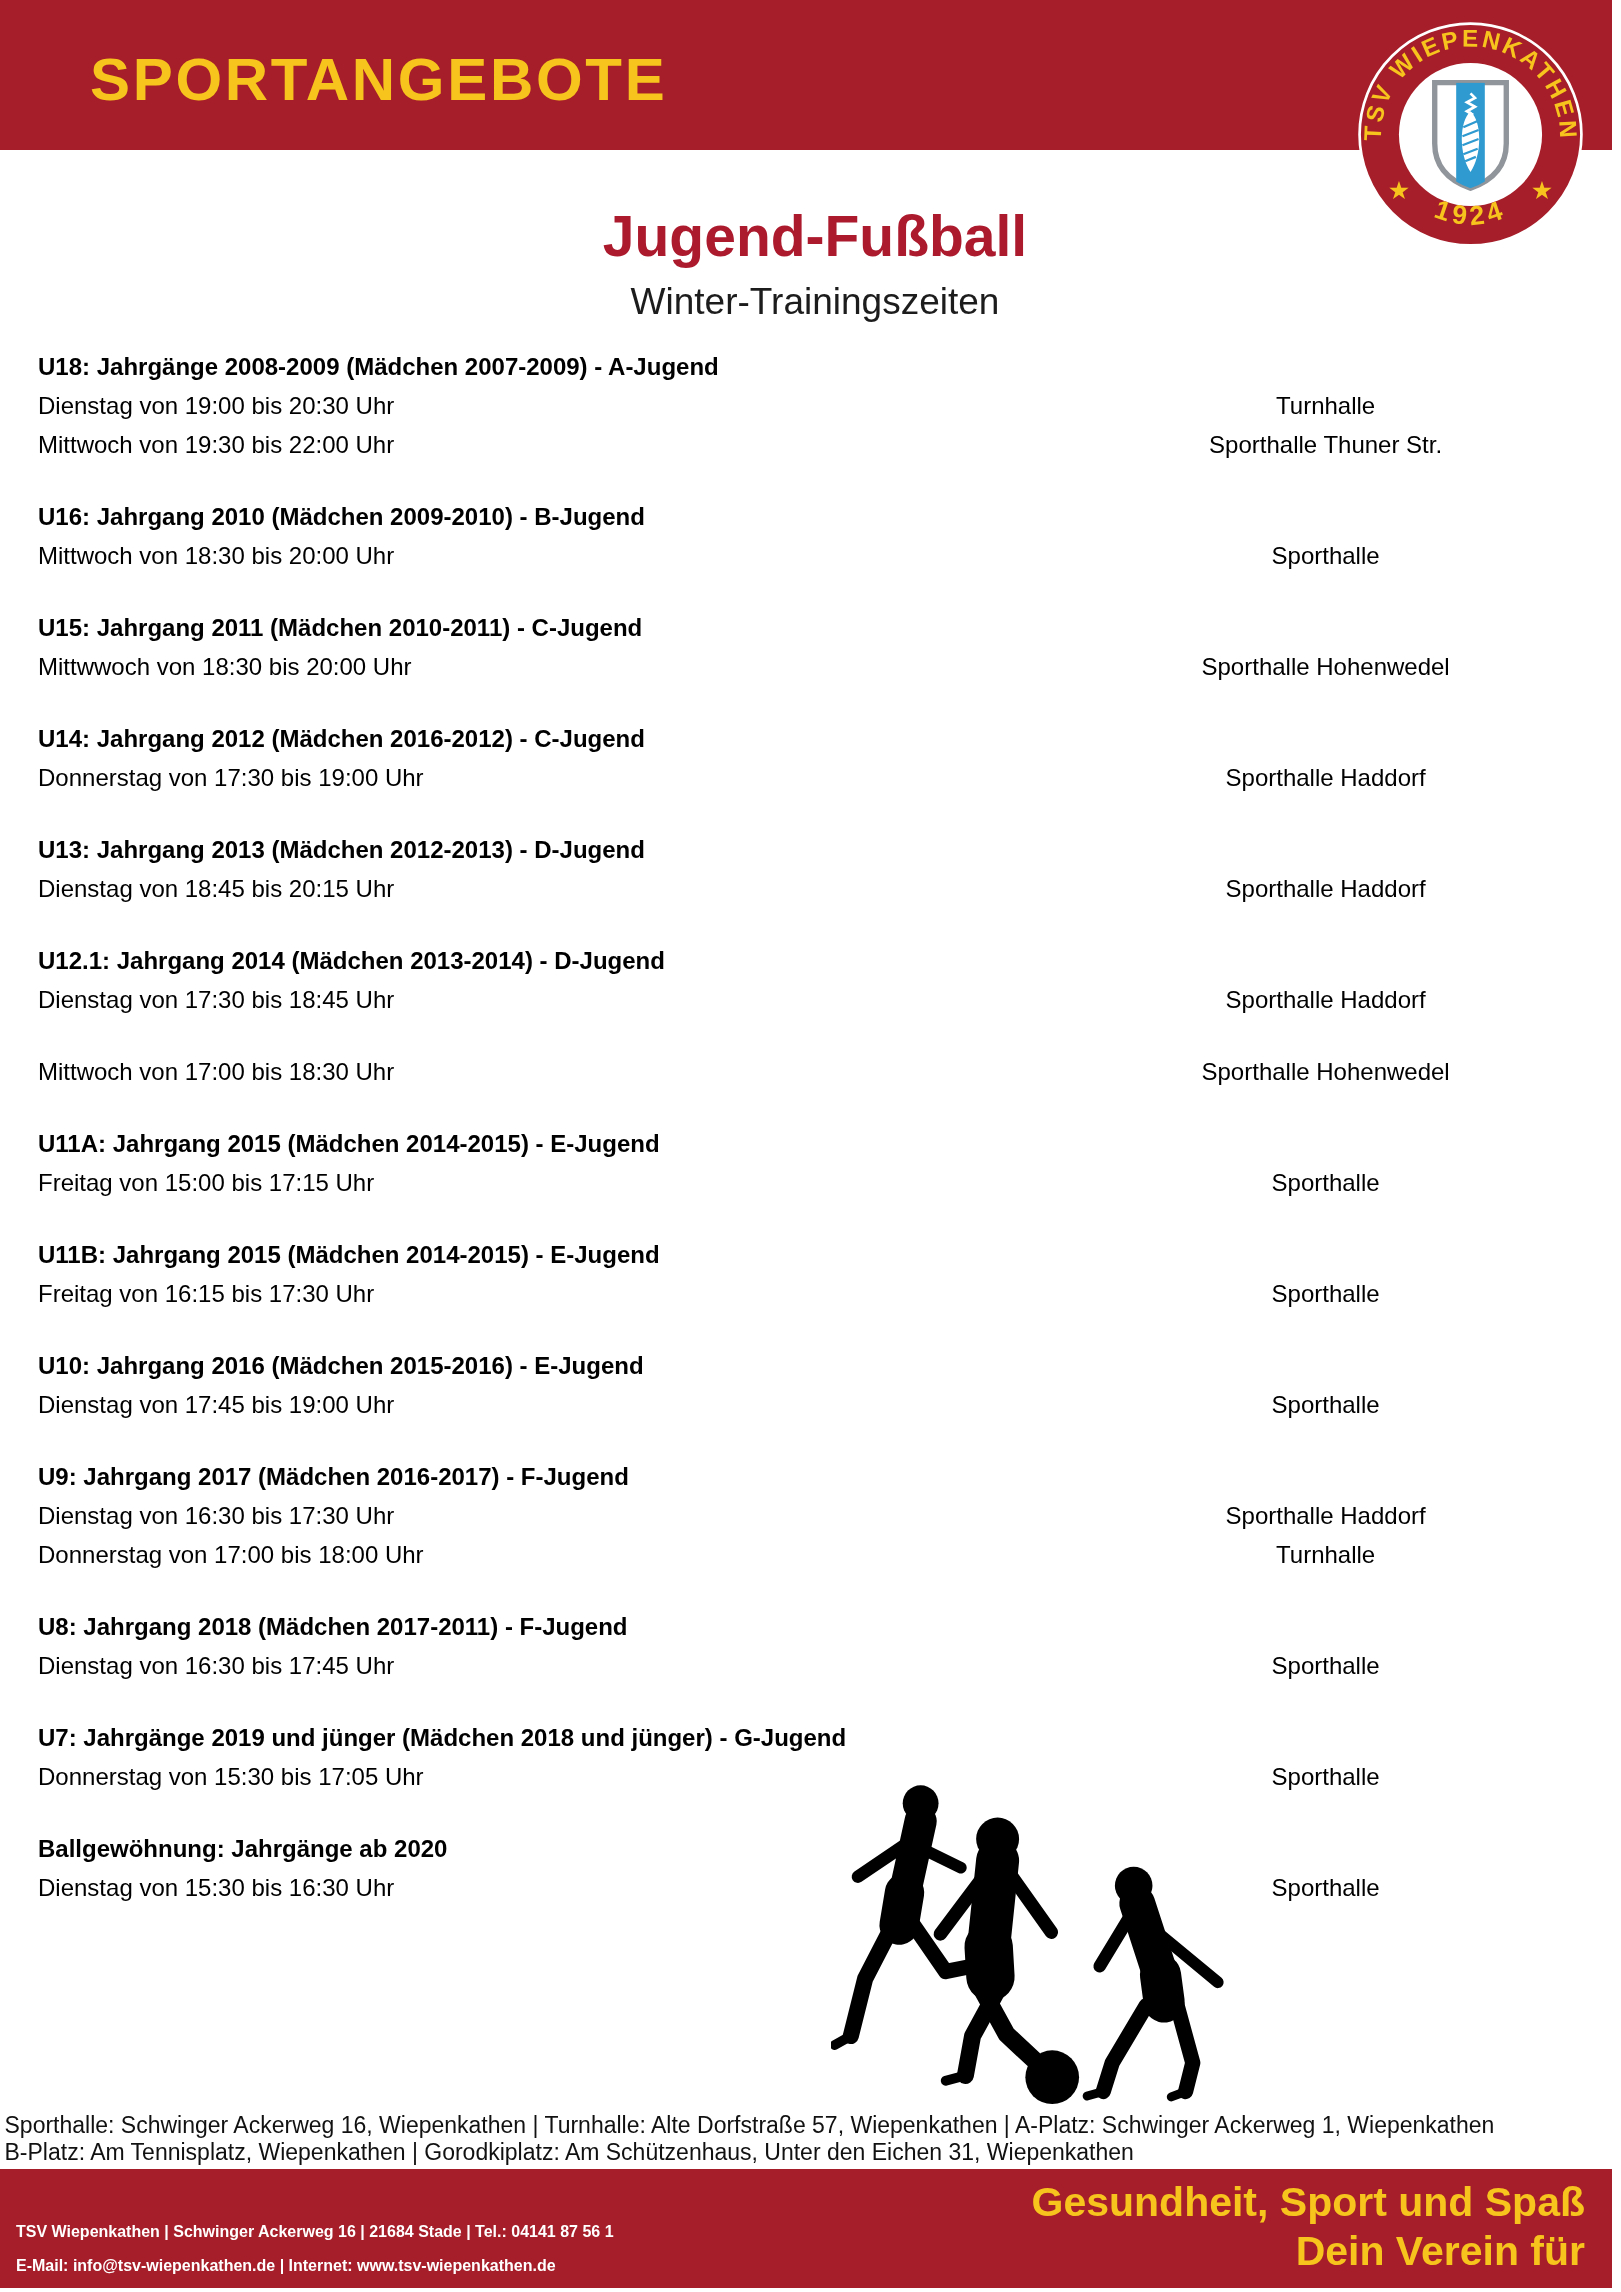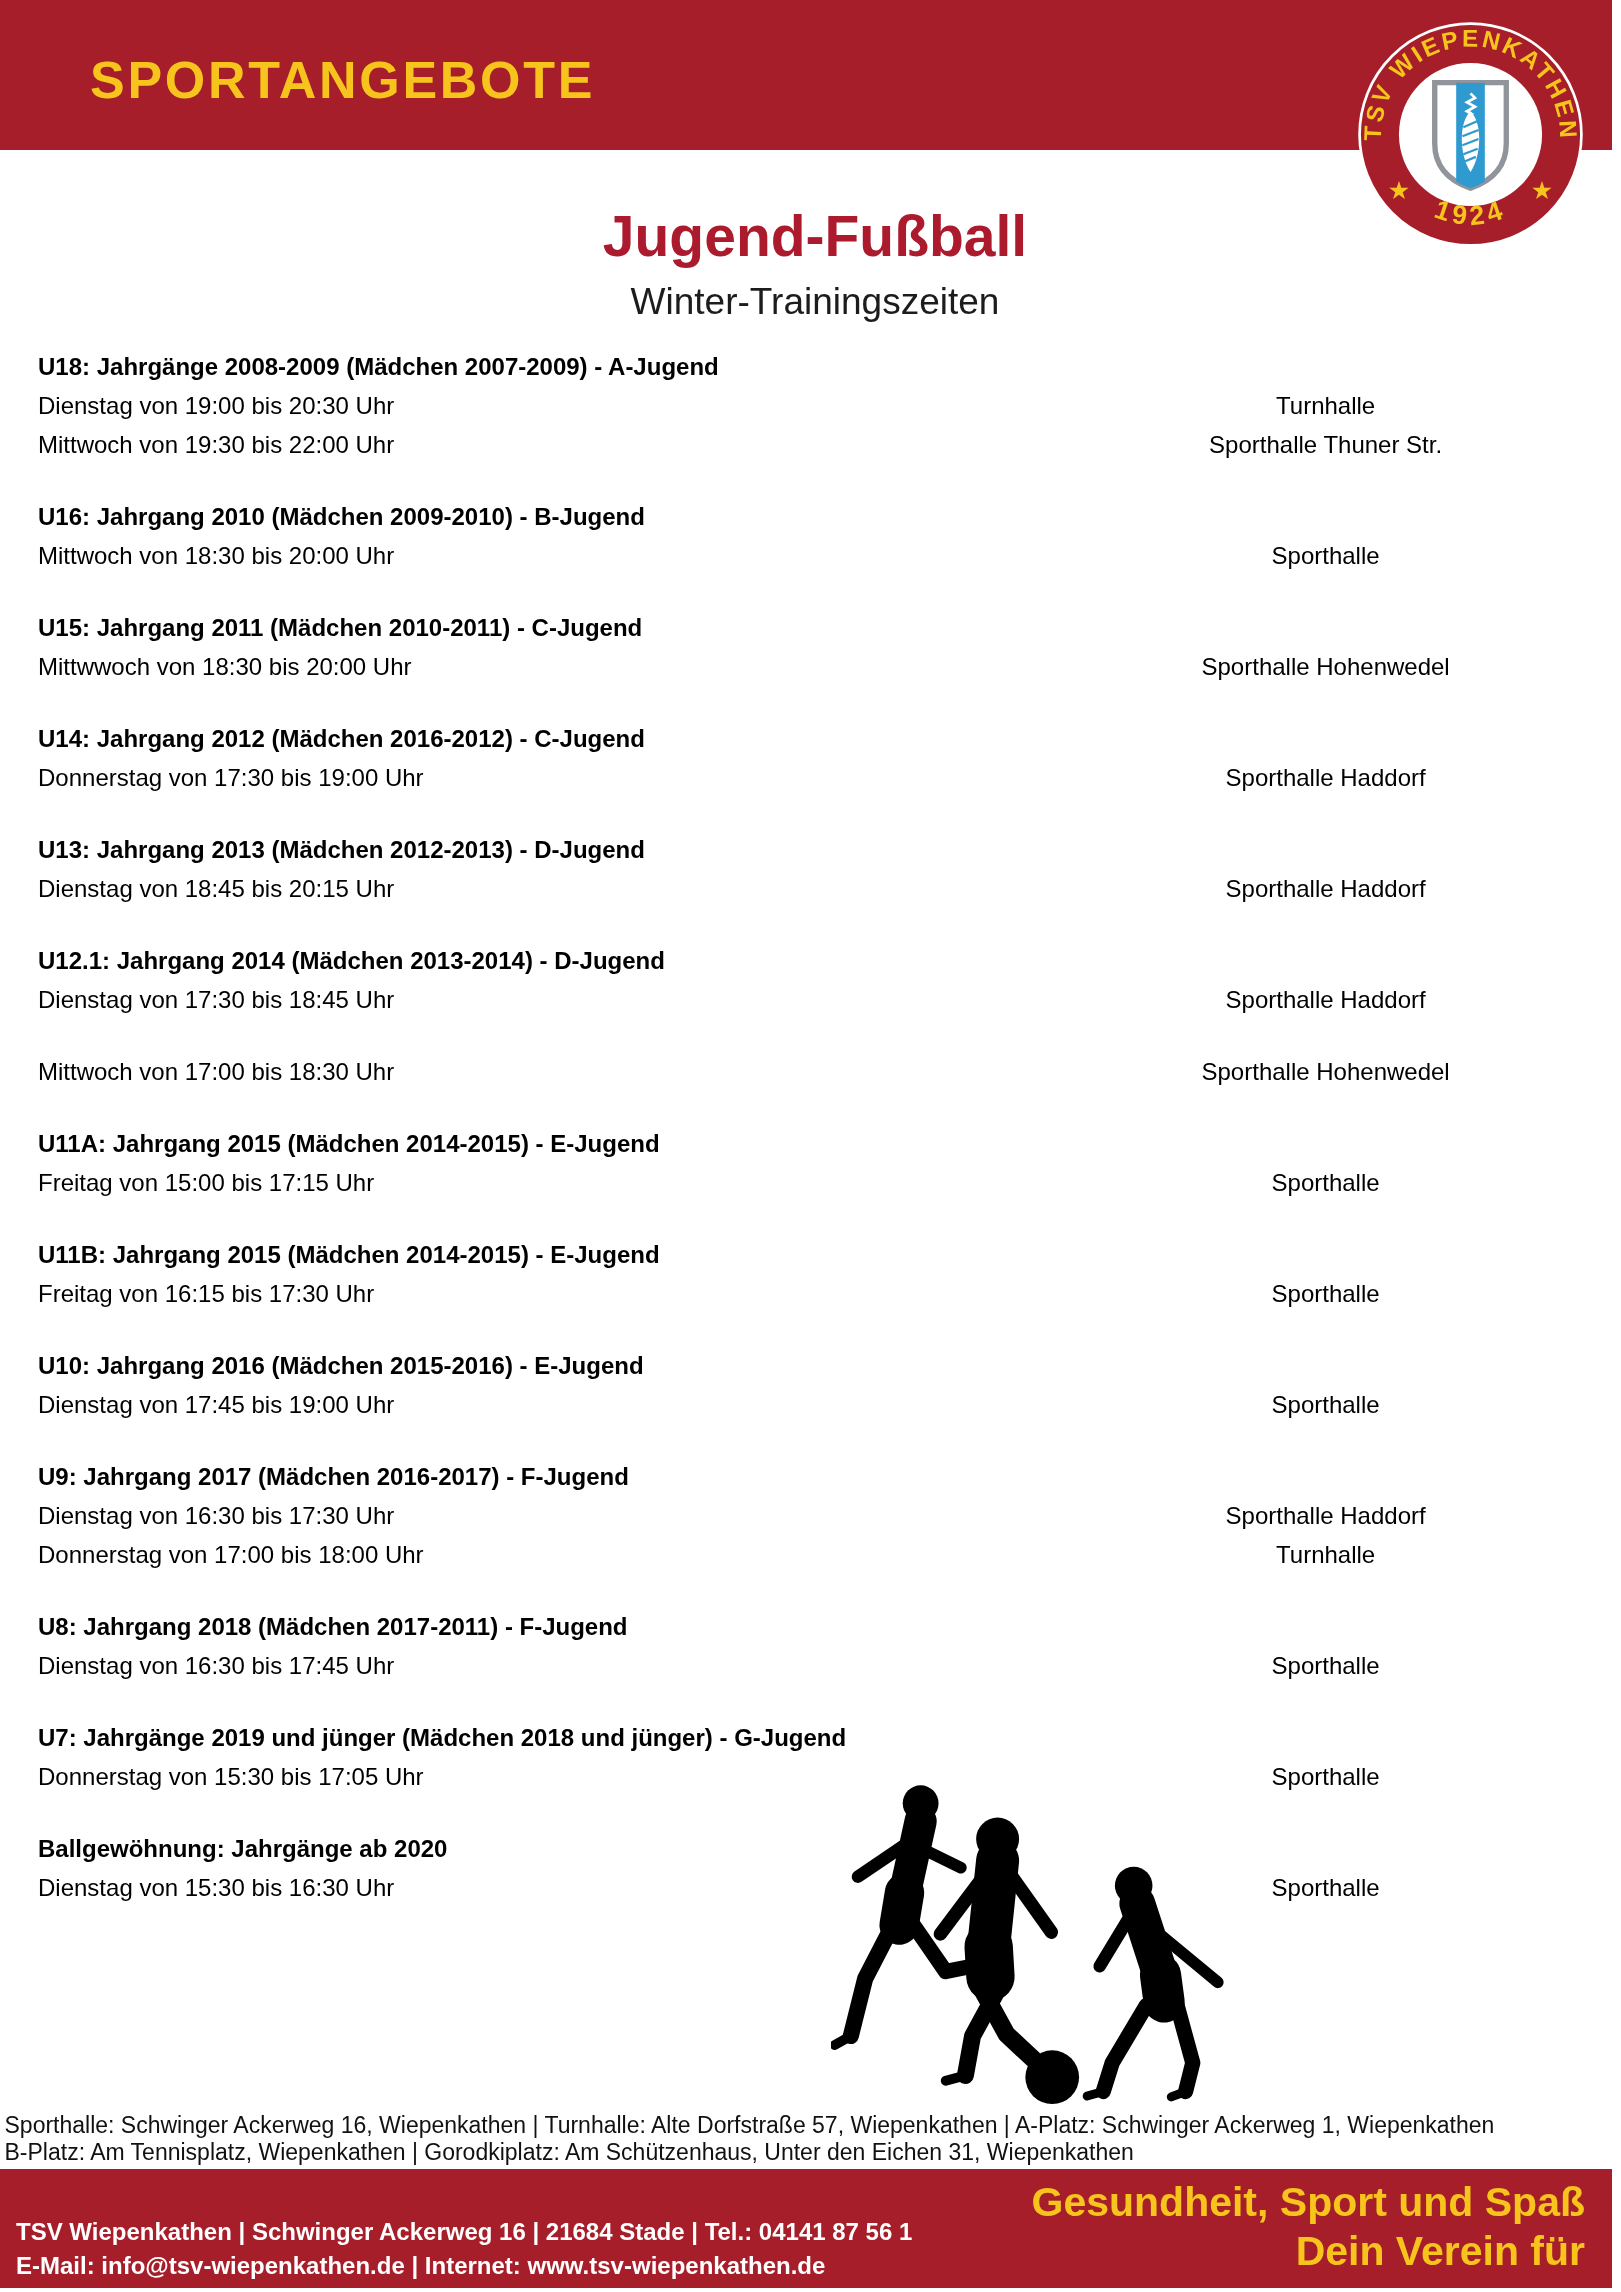--- a/index.html
+++ b/index.html
@@ -8,21 +8,21 @@
     --yellow:#F7C41D;
     --blue:#2E9AD0;
   }
   html,body{margin:0;padding:0;}
   body{
     width:1622px;height:2293px;position:relative;background:#ffffff;
     font-family:"Liberation Sans", sans-serif;overflow:hidden;color:#000;
   }
   .topbar{position:absolute;left:0;top:0;width:1612px;height:150px;background:var(--red);}
   .topbar-title{
-    position:absolute;left:90px;top:52px;font-size:52px;font-weight:bold;
+    position:absolute;left:90px;top:52px;font-size:60px;font-weight:bold;
     color:var(--yellow);letter-spacing:2.7px;line-height:56px;white-space:nowrap;
   }
   .logo{position:absolute;left:1356px;top:19.7px;width:229px;height:229px;}
   .logo text{font-family:"Liberation Sans", sans-serif;}
   .logo-ring{fill:var(--red);stroke:#ffffff;stroke-width:3;}
   .logo-inner{fill:#ffffff;}
   .logo-arc-text{fill:var(--yellow);font-weight:bold;}
   .shield-outline{fill:#ffffff;stroke:#90959B;stroke-width:6;}
   .shield-stripe{fill:var(--blue);}
   .doc-title{
@@ -39,21 +39,21 @@
   .session{display:flex;font-size:24px;line-height:39px;}
   .session-time{flex:1;white-space:nowrap;}
   .session-venue{width:573px;text-align:center;white-space:nowrap;}
   .silhouette{position:absolute;left:831px;top:1780px;}
   .footnote{
     position:absolute;left:4.5px;top:2112px;right:4.5px;
     font-size:23px;line-height:27px;color:#111;
   }
   .bottombar{position:absolute;left:0;top:2169px;width:1612px;height:119px;background:var(--red);}
   .contact{
-    position:absolute;left:16px;bottom:5.4px;font-size:24px;font-weight:bold;
+    position:absolute;left:16px;bottom:5.4px;font-size:16px;font-weight:bold;
     color:#ffffff;line-height:34px;white-space:nowrap;
   }
   .slogan{
     position:absolute;right:27px;top:9px;text-align:right;font-size:41px;
     font-weight:bold;color:var(--yellow);line-height:49px;white-space:nowrap;
   }
 </style>
 </head>
 <body>
 

